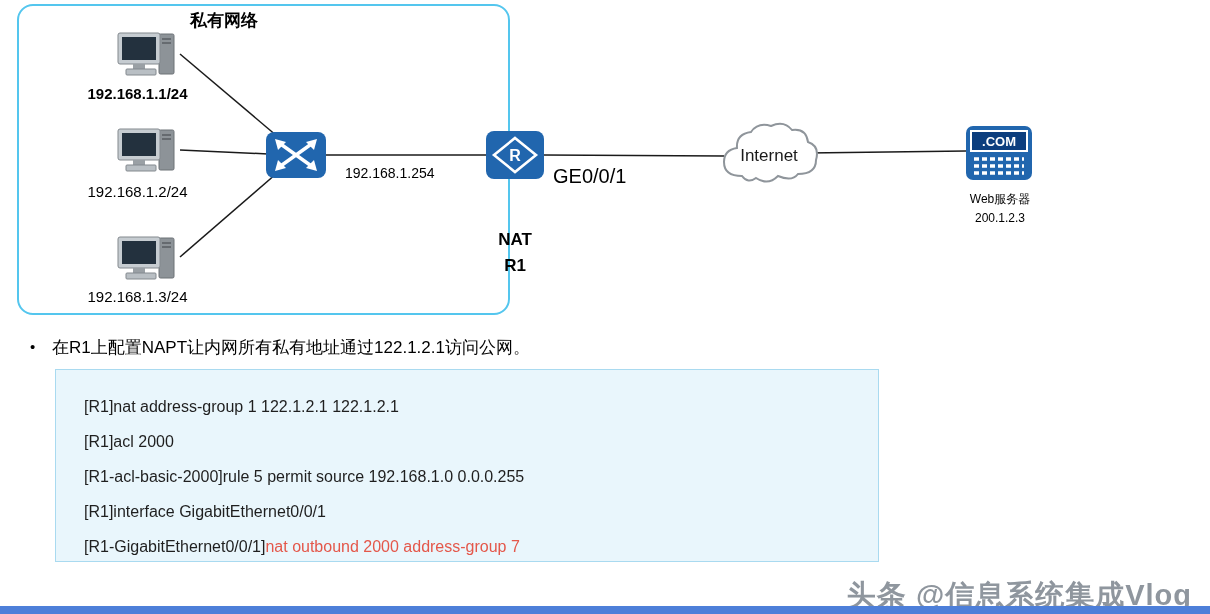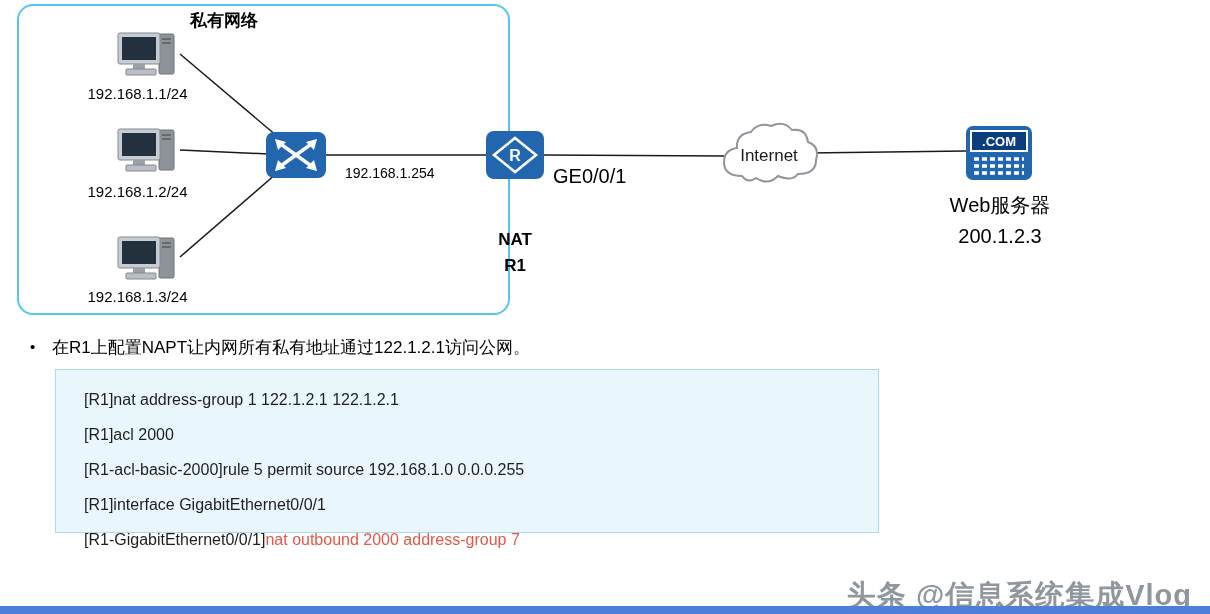--- a/index.html
+++ b/index.html
@@ -18,31 +18,31 @@
   
   .pn-box { left:17px; top:4px; width:493px; height:311px;
     border:2px solid var(--boundary-blue,#54c6ee); border-radius:16px; }
   .pn-label { left:190px; top:9px; font-size:17px; font-weight:bold; }
 
   
   .dev-fill { fill: var(--device-blue,#2166ae); }
   .node-label { font-size:15px; color:#000; }
   .pc-label { width:135px; text-align:center; }
   .dev-caption { text-align:center; font-size:17px; font-weight:600; line-height:1.55;margin-top:37px; }
-  .srv-caption { text-align:center; font-size:20px; line-height:1.55; }
+  .srv-caption { text-align:center; font-size:12px; line-height:1.55; }
 
   
   .instruction { left:30px; top:336px; font-size:17px; }
   .instruction .bullet { display:inline-block; width:22px; font-size:15px; vertical-align:1px; }
 
   
-  .config-box { left:55px; top:369px; width:824px; height:164px;
+  .config-box { left:55px; top:369px; width:824px; height:193px;
     background: var(--config-bg,#e9f6fc);
     border:1px solid var(--config-border,#a9daf0);
-    padding:19px 20px 0 28px;
+    padding:26px 20px 0 28px;
     display:flex; flex-direction:column; gap:14px;
   }
   .config-line { font-size:16px; color:#1f1f1f; white-space:pre; line-height:21px; }
   .config-line .hl { color: var(--highlight-red,#e4574a); }
 
   
   .watermark { right:18px; top:576px; font-size:29px; font-weight:600;
     color: var(--watermark-gray,#8f969e); letter-spacing:1px; }
   .footer-bar { left:0; bottom:0; width:1210px; height:8px;
     background: var(--footer-bar-blue,#4d7fd9); }
@@ -68,21 +68,21 @@
     <svg width="70" height="52" viewBox="0 0 70 52">
       <rect x="47" y="4" width="15" height="40" rx="1.5" fill="#8d9398" stroke="#6d7277"></rect>
       <line x1="50" y1="9" x2="59" y2="9" stroke="#5c6166" stroke-width="1.6"></line>
       <line x1="50" y1="13" x2="59" y2="13" stroke="#5c6166" stroke-width="1.6"></line>
       <rect x="6" y="3" width="42" height="31" rx="2" fill="#c6ccd1" stroke="#83898e"></rect>
       <rect x="10" y="7" width="34" height="23" fill="#23313e"></rect>
       <rect x="21" y="34" width="12" height="5" fill="#9aa0a5"></rect>
       <rect x="14" y="39" width="30" height="6" rx="1" fill="#b9bfc4" stroke="#83898e"></rect>
     </svg>
   </div>
-  <div class="abs node-label pc-label" style="left:70px; top:85px;">192.168.1.1/24</div>
+  <div class="abs node-label pc-label" style="left:70px; top:85px;font-weight:bold;">192.168.1.1/24</div>
 
   <div class="abs" style="left:112px; top:126px;">
     <svg width="70" height="52" viewBox="0 0 70 52">
       <rect x="47" y="4" width="15" height="40" rx="1.5" fill="#8d9398" stroke="#6d7277"></rect>
       <line x1="50" y1="9" x2="59" y2="9" stroke="#5c6166" stroke-width="1.6"></line>
       <line x1="50" y1="13" x2="59" y2="13" stroke="#5c6166" stroke-width="1.6"></line>
       <rect x="6" y="3" width="42" height="31" rx="2" fill="#c6ccd1" stroke="#83898e"></rect>
       <rect x="10" y="7" width="34" height="23" fill="#23313e"></rect>
       <rect x="21" y="34" width="12" height="5" fill="#9aa0a5"></rect>
       <rect x="14" y="39" width="30" height="6" rx="1" fill="#b9bfc4" stroke="#83898e"></rect>

